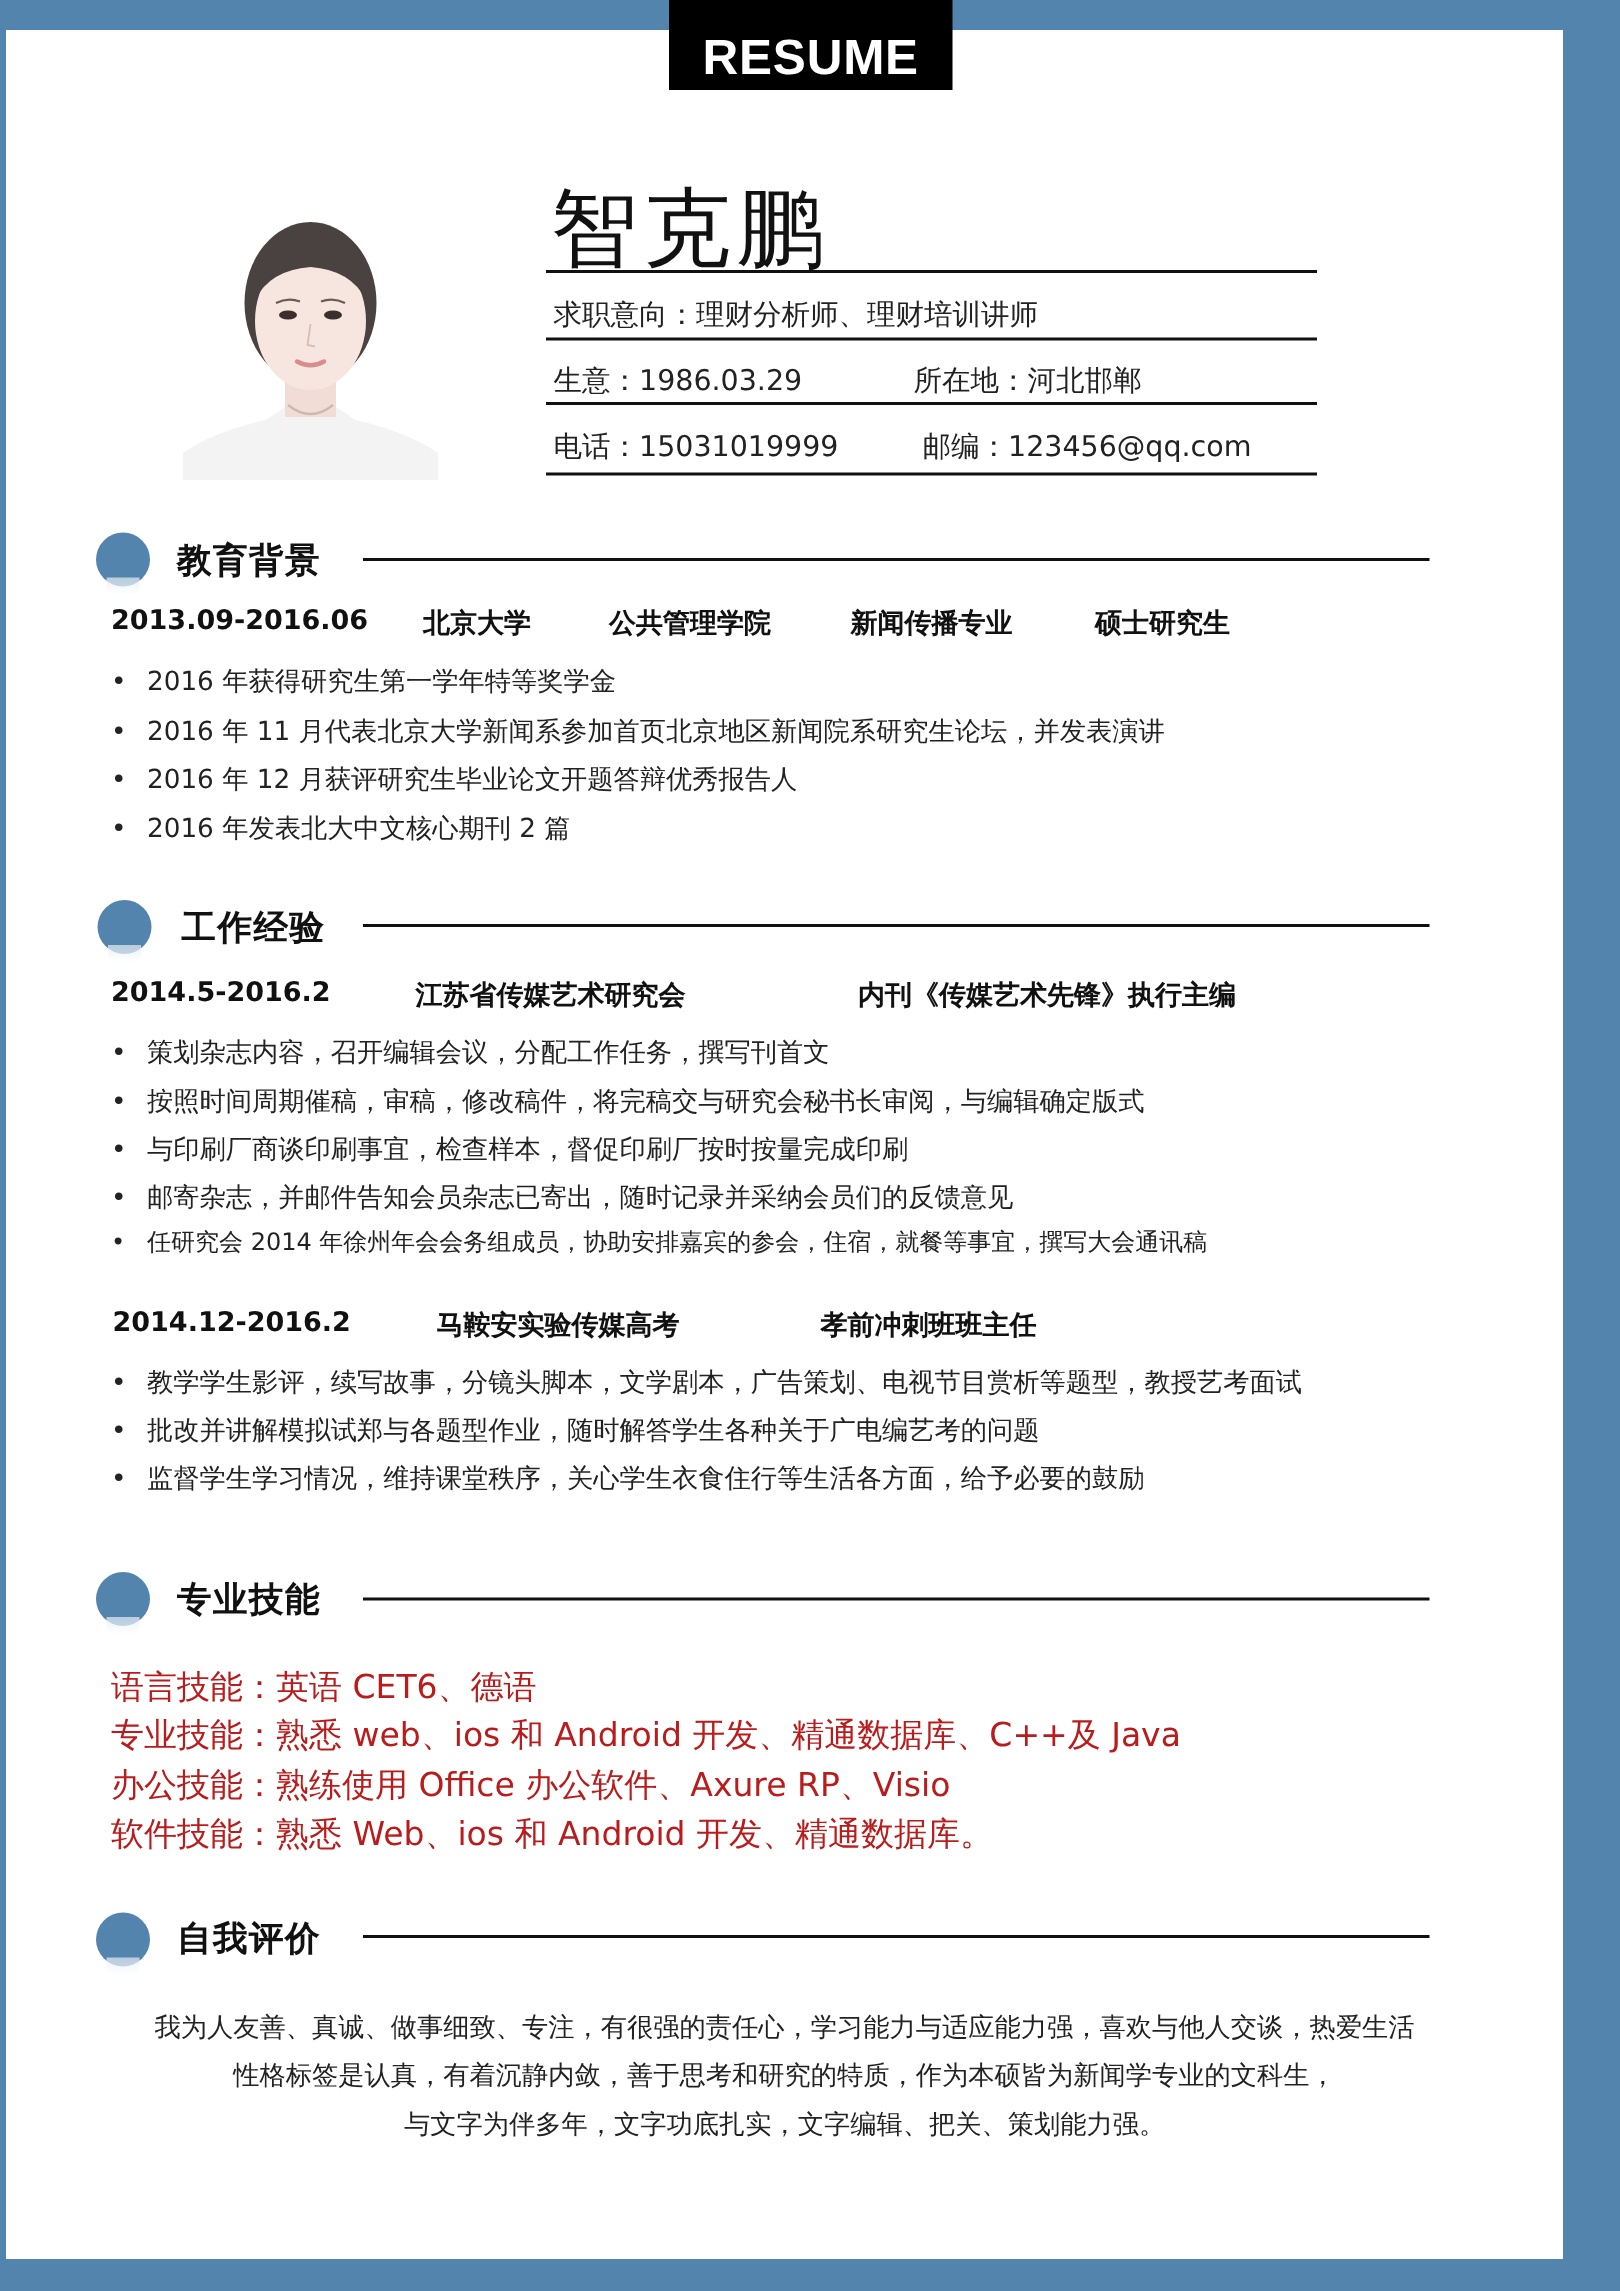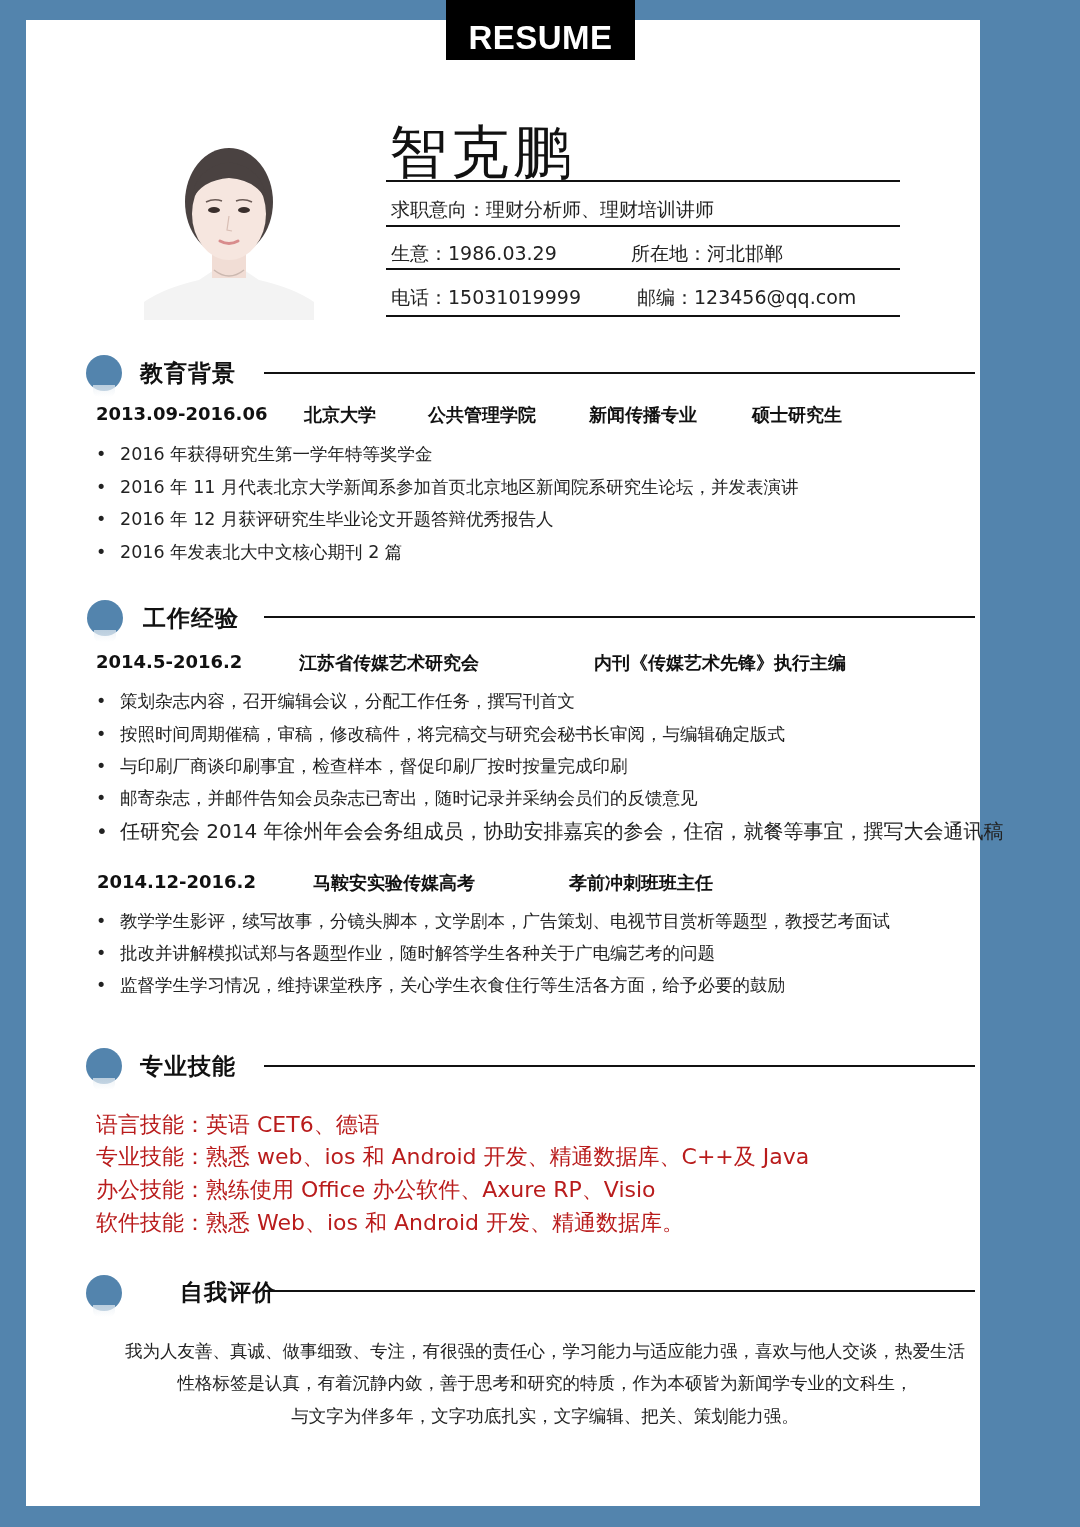--- a/index.html
+++ b/index.html
@@ -5,22 +5,22 @@
   * { margin: 0; padding: 0; box-sizing: border-box; }
   html, body { width: 1080px; height: 1527px; overflow: hidden; }
   body {
     background: #5384ad;
     font-family: "DejaVu Sans", "Liberation Sans", sans-serif;
     color: #111;
     position: relative;
   }
   .page {
     position: absolute;
-    left: 26px; top: 20px;
-    width: 954px; height: 1486px;
+    left: 4px; top: 20px;
+    width: 1038px; height: 1486px;
     background: #ffffff;
   }
   .resume-tab {
     position: absolute;
     left: 446px; top: 0;
     width: 189px; height: 60px;
     background: #000000;
     color: #ffffff;
     font-family: "Liberation Sans", sans-serif;
     font-weight: bold;
@@ -54,21 +54,21 @@
     content: ""; position: absolute; left: 7px; top: 30px; width: 22px; height: 12px;
     background: linear-gradient(#e6edf3, #ffffff);
     border-radius: 0 0 6px 6px; opacity: 0.7;
   }
   .sec-title { font-size: 23px; font-weight: bold; color: #111; letter-spacing: 1px; }
   .sec-line { position: absolute; height: 2px; background: #111; }
 
   .row-head { font-size: 18px; font-weight: bold; color: #111; }
   .bullet { font-size: 17.5px; color: #222; }
   .bullet .dot { display: inline-block; width: 24px; }
-  .small { font-size: 20px; }
+  .small { font-size: 16px; }
   .skill { font-size: 22px; color: #b91c1c; }
   .eval { font-size: 17.5px; color: #222; text-align: center; width: 1038px; left: 0; }
 </style>
 </head>
 <body>
 
 <div class="resume-tab">RESUME</div>
 
 <div class="page">
 
@@ -144,20 +144,20 @@
   <div class="sec-dot" style="left:60px; top:1028px;"></div>
   <div class="abs sec-title" style="left:114px; top:1031px;">专业技能</div>
   <div class="sec-line" style="left:238px; top:1045px; width:711px;"></div>
 
   <div class="abs skill" style="left:70px; top:1090px;">语言技能：英语 CET6、德语</div>
   <div class="abs skill" style="left:70px; top:1122px;">专业技能：熟悉 web、ios 和 Android 开发、精通数据库、C++及 Java</div>
   <div class="abs skill" style="left:70px; top:1155px;">办公技能：熟练使用 Office 办公软件、Axure RP、Visio</div>
   <div class="abs skill small" style="left:70px; top:1188px;">软件技能：熟悉 Web、ios 和 Android 开发、精通数据库。</div>
 
   <div class="sec-dot" style="left:60px; top:1255px;"></div>
-  <div class="abs sec-title" style="left:114px; top:1257px;margin-left:40px;">自我评价</div>
+  <div class="abs sec-title" style="left:114px; top:1257px;">自我评价</div>
   <div class="sec-line" style="left:238px; top:1270px; width:711px;"></div>
 
   <div class="abs eval" style="top:1319px;">我为人友善、真诚、做事细致、专注，有很强的责任心，学习能力与适应能力强，喜欢与他人交谈，热爱生活</div>
   <div class="abs eval" style="top:1351px;">性格标签是认真，有着沉静内敛，善于思考和研究的特质，作为本硕皆为新闻学专业的文科生，</div>
   <div class="abs eval" style="top:1384px;">与文字为伴多年，文字功底扎实，文字编辑、把关、策划能力强。</div>
 
 </div>
 
 </body></html>

